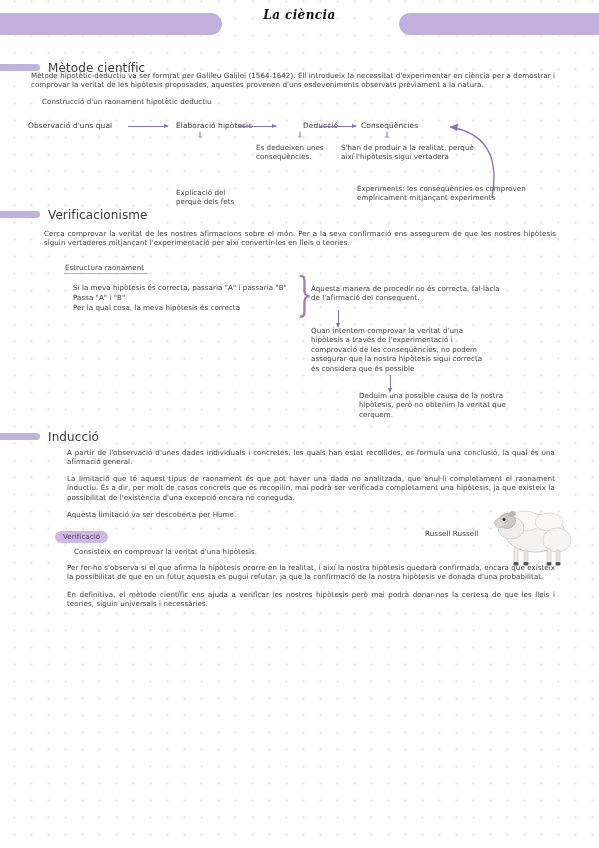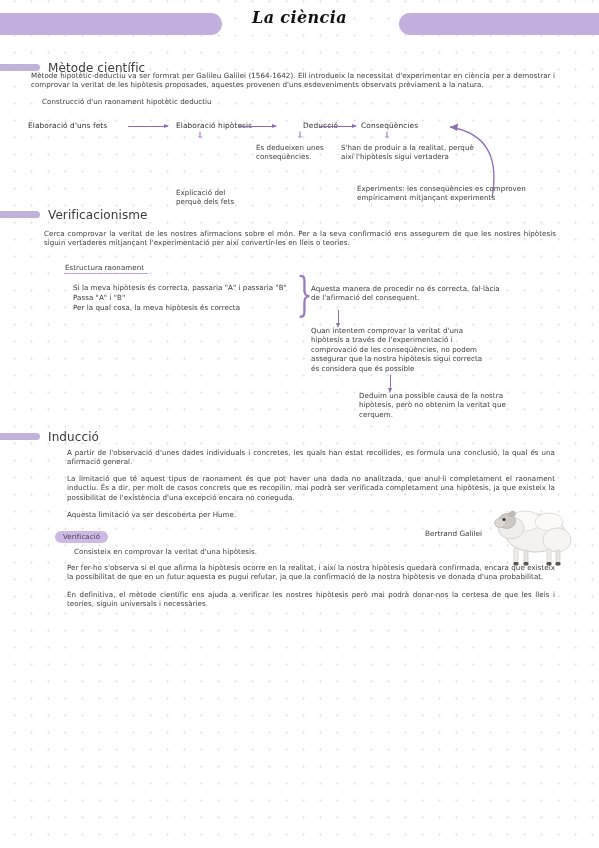--- a/index.html
+++ b/index.html
@@ -23,21 +23,21 @@
     position:absolute;top:3px;height:22px;
     background:#c3afdd;border-radius:14px;
   }
   .hdr-bar.left{left:-10px;width:232px;border-top-left-radius:0;border-bottom-left-radius:0;}
   .hdr-bar.right{right:-10px;width:210px;border-top-right-radius:0;border-bottom-right-radius:0;}
   .hdr-title{
     position:absolute;left:0;right:0;top:-2px;
     text-align:center;
     font-family:"DejaVu Serif", serif;
     font-style:italic;font-weight:700;
-    font-size:16px;letter-spacing:.4px;
+    font-size:12px;letter-spacing:.4px;
     color:#121212;
   }
 
   
   .sec{position:absolute;height:13px;}
   .sec .tag{
     position:absolute;left:-12px;top:3px;width:52px;height:7px;
     background:#b6a4d4;border-radius:4px;opacity:.85;
   }
   .sec .lbl{
@@ -107,21 +107,21 @@
 
   <div class="sec" style="left:0;top:61px;">
     <div class="tag"></div>
     <div class="lbl">Mètode científic</div>
   </div>
 
   <div class="t" style="left:31px;top:71px;width:524px;text-align:justify;">Mètode hipotètic-deductiu va ser formrat per Galileu Galilei (1564-1642). Ell introdueix la necessitat d'experimentar en ciència per a demostrar i comprovar la veritat de les hipòtesis proposades, aquestes provenen d'uns esdeveniments observats prèviament a la natura.</div>
 
   <div class="t" style="left:42px;top:97px;width:300px;">Construcció d'un raonament hipotètic deductiu</div>
 
-  <div class="t node" style="left:28px;top:121px;">Elaboració d'uns fets</div>
+  <div class="t node" style="left:28px;top:121px;">Observació d'uns qual</div>
   <div class="harrow" style="left:128px;top:126px;width:40px;"></div>
 
   <div class="t node" style="left:176px;top:121px;">Elaboració hipòtesis</div>
   <div class="dblchev" style="left:196px;top:131px;">⇓</div>
   <div class="t" style="left:176px;top:143px;width:100px;white-space:pre-line;margin-top:45px;">Explicació del
 perquè dels fets</div>
 
   <div class="harrow" style="left:238px;top:126px;width:38px;"></div>
 
   <div class="t node" style="left:283px;top:121px;margin-left:20px;">Deducció</div>
@@ -181,21 +181,21 @@
     <div class="tag"></div>
     <div class="lbl">Inducció</div>
   </div>
 
   <div class="t" style="left:67px;top:448px;width:488px;text-align:justify;">A partir de l'observació d'unes dades individuals i concretes, les quals han estat recollides, es formula una conclusió, la qual és una afirmació general.</div>
 
   <div class="t" style="left:67px;top:474px;width:488px;text-align:justify;">La limitació que té aquest tipus de raonament és que pot haver una dada no analitzada, que anul·li completament el raonament inductiu. És a dir, per molt de casos concrets que es recopilin, mai podrà ser verificada completament una hipòtesis, ja que existeix la possibilitat de l'existència d'una excepció encara no coneguda.</div>
 
   <div class="t" style="left:67px;top:510px;width:300px;">Aquesta limitació va ser descoberta per Hume.</div>
 
-  <div class="caption" style="left:425px;top:529px;">Bertrand Galilei</div>
+  <div class="caption" style="left:425px;top:529px;">Russell Russell</div>
 
   <svg class="curve" style="left:487px;top:506px;" width="96" height="62">
     <ellipse cx="48" cy="27" rx="30" ry="19" fill="#f4f2f0" stroke="#cfcac6" stroke-width="1"></ellipse>
     <ellipse cx="38" cy="15" rx="16" ry="10" fill="#fbfaf9" stroke="#d8d4d0" stroke-width=".8"></ellipse>
     <ellipse cx="62" cy="16" rx="14" ry="9" fill="#fbfaf9" stroke="#d8d4d0" stroke-width=".8"></ellipse>
     <ellipse cx="70" cy="34" rx="14" ry="12" fill="#f7f5f3" stroke="#d5d1cd" stroke-width=".8"></ellipse>
     <ellipse cx="24" cy="22" rx="13" ry="11" fill="#f0eeec" stroke="#cfcac6" stroke-width=".8"></ellipse>
     <ellipse cx="20" cy="15" rx="8.5" ry="7.5" fill="#cfc9c6" stroke="#b5afab" stroke-width=".8"></ellipse>
     <ellipse cx="13" cy="17" rx="5.5" ry="4.5" fill="#dcd7d3" stroke="#bdb8b4" stroke-width=".7"></ellipse>
     <circle cx="17" cy="13.5" r="1.5" fill="#2e2b29"></circle>

